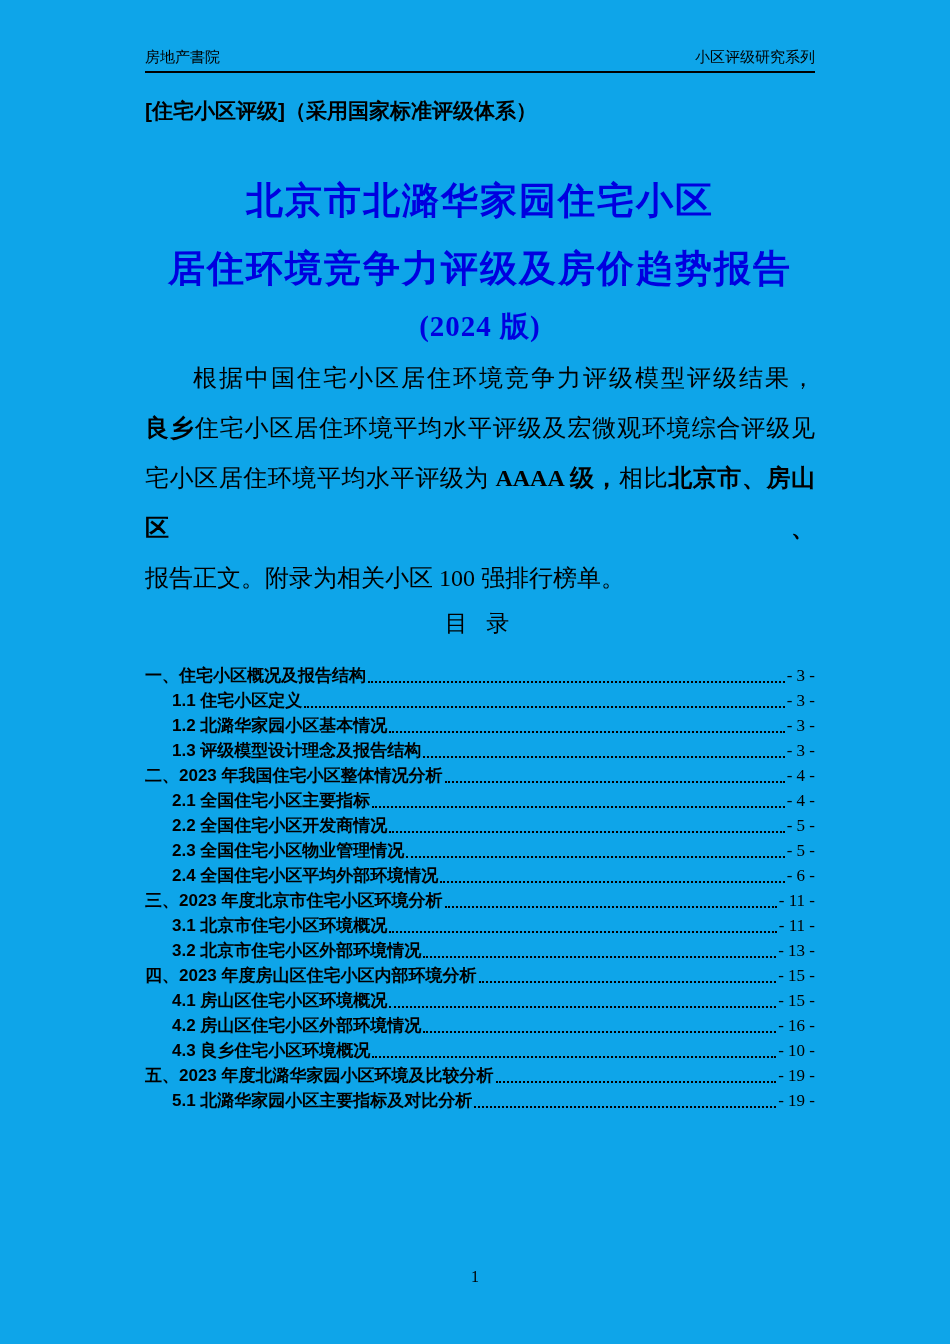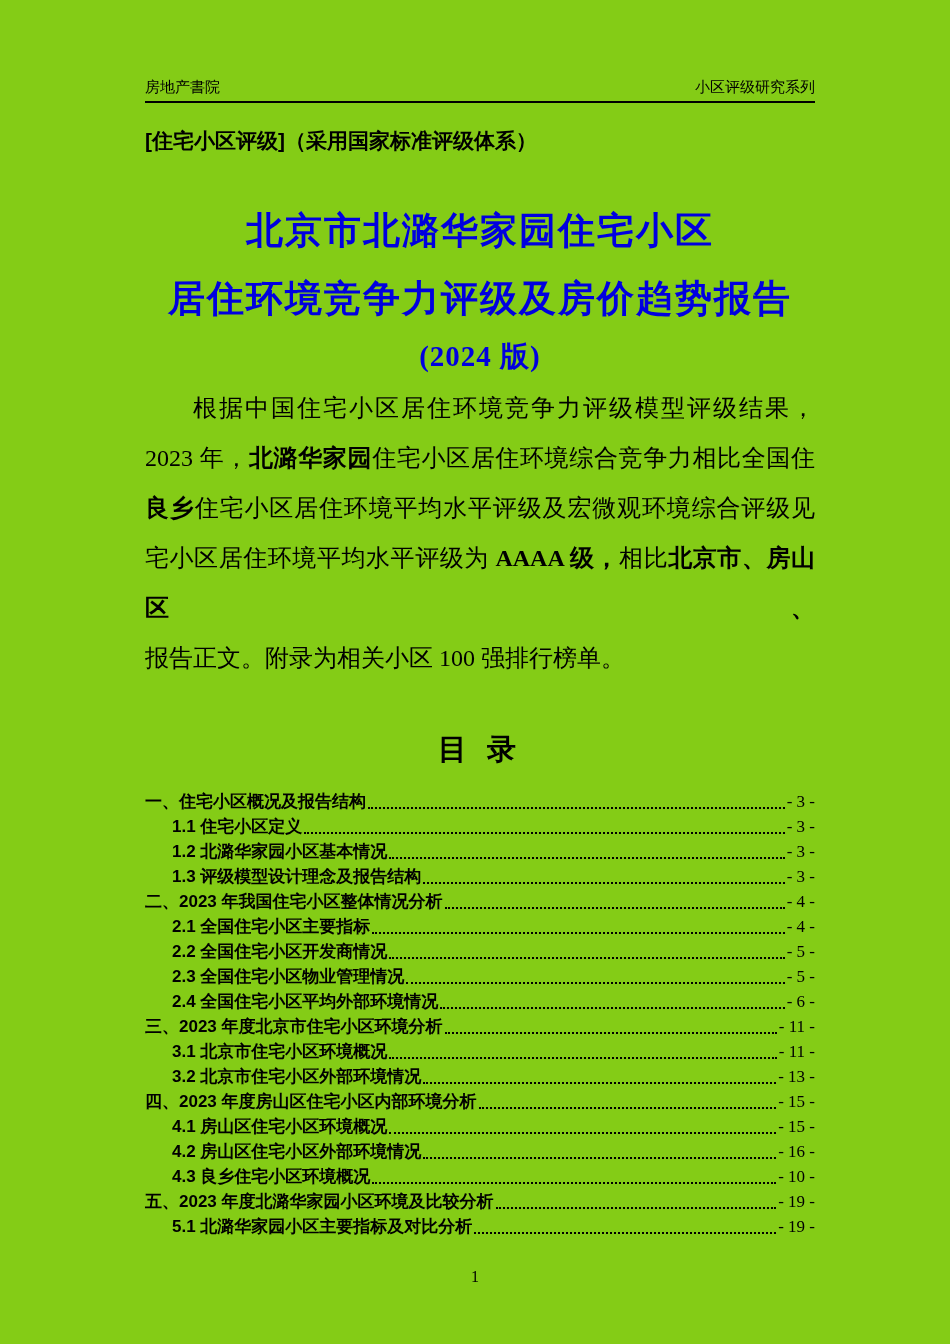--- a/index.html
+++ b/index.html
@@ -7,22 +7,22 @@
   html, body { background: #ffffff; }
   body {
     font-family: "Liberation Serif", "DejaVu Serif", serif;
     color: #000000;
   }
   .page {
     position: relative;
     width: 950px;
     height: 1344px;
     margin: 0 auto;
-    background: #84cc16;
-    padding: 74px 135px 0 145px;
+    background: #0ea5e9;
+    padding: 44px 135px 0 145px;
     overflow: hidden;
   }
   
   .hdr-row {
     display: flex;
     justify-content: space-between;
     align-items: flex-end;
     font-family: "Liberation Sans", "DejaVu Sans", sans-serif;
     font-size: 15px;
     line-height: 26px;
@@ -67,25 +67,24 @@
   }
   .para-line.justify {
     white-space: normal;
     text-align: justify;
     text-align-last: justify;
   }
   .para-line.indent { text-indent: 2em; }
   .para-line b { font-weight: bold; }
   
   .toc-heading {
-    margin-top: 46px;
-    text-align: center;
-    font-family: "Liberation Sans", "DejaVu Sans", sans-serif;
-    font-weight: bold;
-    font-size: 29px;
+    text-align: center;
+    font-family: "Liberation Sans", "DejaVu Sans", sans-serif;
+    font-weight: normal;
+    font-size: 23px;
     line-height: 40px;
     letter-spacing: 6px;
   }
   .toc-list { margin-top: 20px; }
   .toc-row {
     display: flex;
     align-items: flex-end;
     font-family: "Liberation Sans", "DejaVu Sans", sans-serif;
     font-weight: 600;
     font-size: 17px;
@@ -133,21 +132,20 @@
 
   <div class="doc-title">
     <div class="t-line1">北京市北潞华家园住宅小区</div>
     <div class="t-line2">居住环境竞争力评级及房价趋势报告</div>
     <div class="t-edition">(2024 版)</div>
   </div>
 
 
   <div class="abstract-body" id="abstract-body">
       <div class="para-line justify indent"><span>根据中国住宅小区居住环境竞争力评级模型评级结果，</span></div>
-      <div class="para-line justify"><span>2023 年，</span><b>北潞华家园</b><span>住宅小区居住环境综合竞争力相比全国住</span></div>
       <div class="para-line justify"><b>良乡</b><span>住宅小区居住环境平均水平评级及宏微观环境综合评级见</span></div>
       <div class="para-line justify"><span>宅小区居住环境平均水平评级为 </span><b>AAAA 级，</b><span>相比</span><b>北京市、房山区、</b></div>
       <div class="para-line"><span>报告正文。附录为相关小区 100 强排行榜单。</span></div>
     </div>
 
   <h2 class="toc-heading">目 录</h2>
 
   <nav class="toc-list" id="toc-list">
       <div class="toc-row lvl1">
         <span class="toc-label">一、住宅小区概况及报告结构</span>

